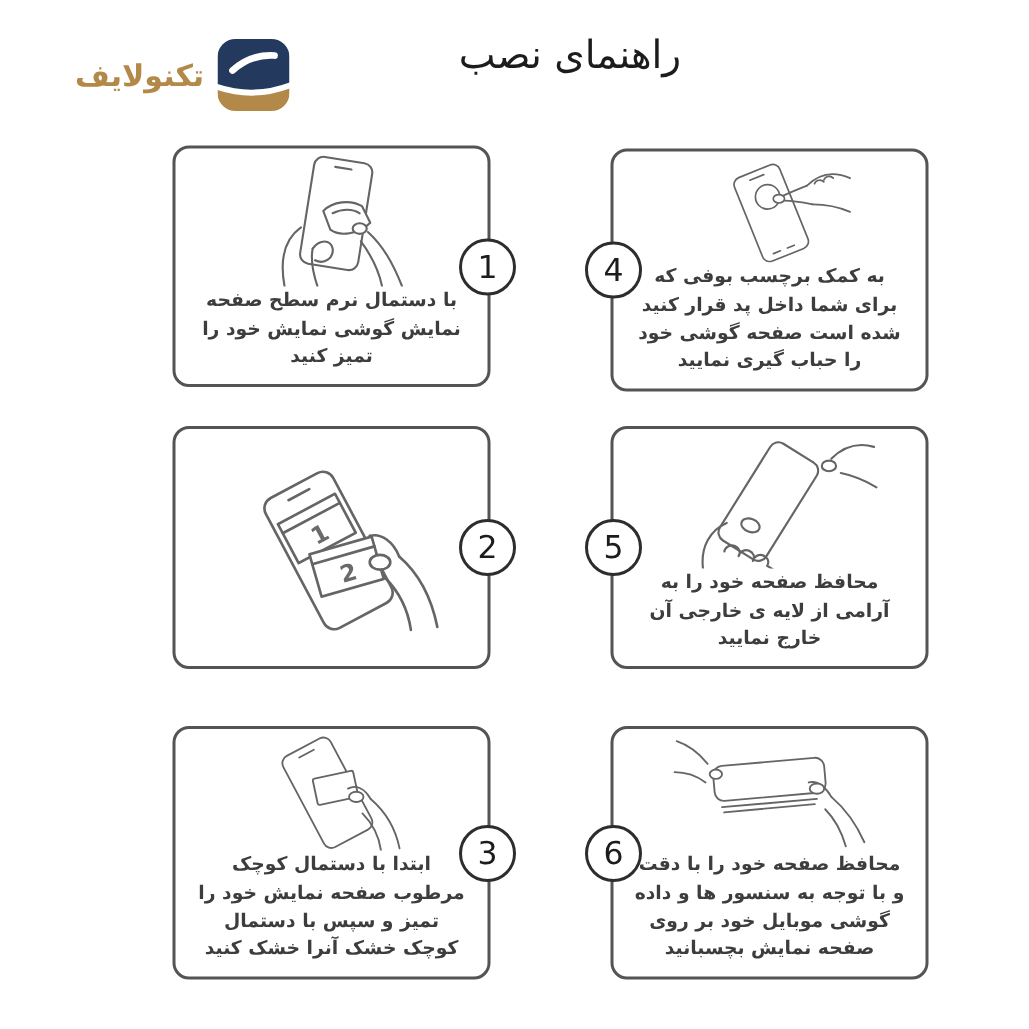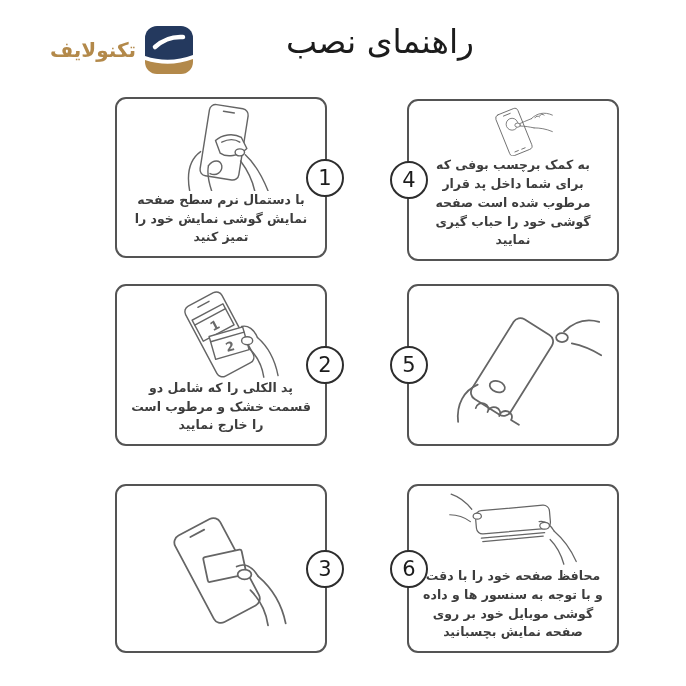--- a/index.html
+++ b/index.html
@@ -4,21 +4,21 @@
 <style>
   html,body{margin:0;padding:0;background:#ffffff;}
   #page{position:relative;width:686px;height:686px;background:#ffffff;overflow:hidden;
         font-family:"DejaVu Sans",sans-serif;margin-left:20px;}
 
   
   #logo{position:absolute;left:30px;top:24px;height:52px;display:flex;align-items:center;gap:9px;}
   #logo .logo-text{font-size:20px;font-weight:bold;color:#b3894a;line-height:1;direction:rtl;}
   #logo svg{display:block;}
   #page-title{position:absolute;top:22px;left:250px;width:220px;text-align:center;
-              font-size:33px;color:#1c1c1c;direction:rtl;font-weight:400;letter-spacing:0;}
+              font-size:26px;color:#1c1c1c;direction:rtl;font-weight:400;letter-spacing:0;}
 
   
   .panel{position:absolute;width:212px;background:#fff;border:2px solid #545454;border-radius:11px;
          box-sizing:border-box;display:flex;flex-direction:column;}
   .panel .art-wrap{flex:1;display:flex;align-items:center;justify-content:center;padding:4px 6px 0 6px;min-height:0;}
   .panel .art-wrap svg{width:100%;height:100%;}
   .caption{direction:rtl;text-align:center;color:#3d3d3d;font-size:12.5px;font-weight:600;
            line-height:1.5;padding:0 12px 9px 12px;}
 
   #p1{left:95px;top:97px;height:161px;}
@@ -105,21 +105,20 @@
           <rect class="fill" x="88" y="52" width="44" height="30"></rect>
           <line x1="88" y1="59" x2="132" y2="59"></line>
           <text x="110" y="77">2</text>
         </g>
         <ellipse class="fill" cx="133" cy="64" rx="7" ry="5"></ellipse>
         <path d="M172,108 C168,88 160,72 146,60"></path>
         <path d="M154,110 C152,96 146,84 136,74"></path>
         <path d="M146,60 C142,50 134,44 126,46"></path>
       </svg>
     </div>
-    <div class="caption">پد الکلی را که شامل دو قسمت خشک و مرطوب است را خارج نمایید</div>
   </div>
 
   <div class="panel col-left" id="p3">
     <div class="badge">
       <span>3</span>
     </div>
     <div class="art-wrap">
       <svg class="art" viewBox="0 0 200 112">
         <g transform="rotate(-28 96 56)">
           <rect x="70" y="6" width="52" height="100" rx="8"></rect>
@@ -127,20 +126,21 @@
         </g>
         <g transform="rotate(-12 105 52)">
           <rect class="fill" x="84" y="38" width="40" height="26" rx="2"></rect>
         </g>
         <ellipse class="fill" cx="124" cy="60" rx="7" ry="5"></ellipse>
         <path d="M166,110 C162,90 152,74 138,62"></path>
         <path d="M148,112 C146,98 140,86 130,76"></path>
         <path d="M138,62 C132,52 124,48 116,52"></path>
       </svg>
     </div>
+    <div class="caption">ابتدا با دستمال کوچک مرطوب صفحه نمایش خود را تمیز و سپس با دستمال کوچک خشک آنرا خشک کنید</div>
   </div>
 
   <div class="panel col-right" id="p4">
     <div class="badge">
       <span>4</span>
     </div>
     <div class="art-wrap">
       <svg class="art" viewBox="0 0 200 112">
         <g transform="rotate(-22 100 60)">
           <rect x="76" y="12" width="52" height="96" rx="8"></rect>
@@ -151,40 +151,41 @@
         <circle class="fill" cx="98" cy="42" r="13"></circle>
         <path d="M186,22 C168,14 152,18 140,30"></path>
         <path d="M186,58 C172,52 158,50 146,50"></path>
         <path d="M140,30 C130,34 120,38 112,42"></path>
         <path d="M146,50 C136,48 126,46 116,46"></path>
         <ellipse class="fill" cx="110" cy="44" rx="6" ry="4.5"></ellipse>
         <path d="M148,28 a6,6 0 0 1 10,-2"></path>
         <path d="M158,24 a6,6 0 0 1 10,-2"></path>
       </svg>
     </div>
-    <div class="caption">به کمک برچسب بوفی که برای شما داخل پد قرار مرطوب شده است صفحه گوشی خود را حباب گیری نمایید</div>
+    <div class="caption">به کمک برچسب بوفی که برای شما داخل پد قرار کنید شده است صفحه گوشی خود را حباب گیری نمایید</div>
   </div>
 
   <div class="panel col-right" id="p5">
     <div class="badge">
       <span>5</span>
     </div>
     <div class="art-wrap">
       <svg class="art" viewBox="0 0 200 112">
         <g transform="rotate(32 99 56)">
           <rect x="76" y="8" width="46" height="96" rx="8"></rect>
         </g>
         <path d="M188,10 C174,6 162,10 152,20"></path>
         <path d="M190,44 C180,38 170,34 160,32"></path>
         <ellipse class="fill" cx="150" cy="26" rx="6" ry="4.5"></ellipse>
         <path d="M44,112 C42,94 50,80 64,74"></path>
         <path d="M62,98 a6.5,6 0 1 1 12,4 a6.5,6 0 1 1 12,4 a6.5,6 0 1 1 12,4 l8,5"></path>
         <ellipse class="fill" cx="84" cy="76" rx="8" ry="5.5" transform="rotate(20 84 76)"></ellipse>
       </svg>
     </div>
+    <div class="caption">محافظ صفحه خود را به آرامی از لایه ی خارجی آن خارج نمایید</div>
   </div>
 
   <div class="panel col-right" id="p6">
     <div class="badge">
       <span>6</span>
     </div>
     <div class="art-wrap">
       <svg class="art" viewBox="0 0 200 112">
         <g transform="rotate(-5 100 44)">
           <rect x="46" y="26" width="108" height="34" rx="9"></rect>

